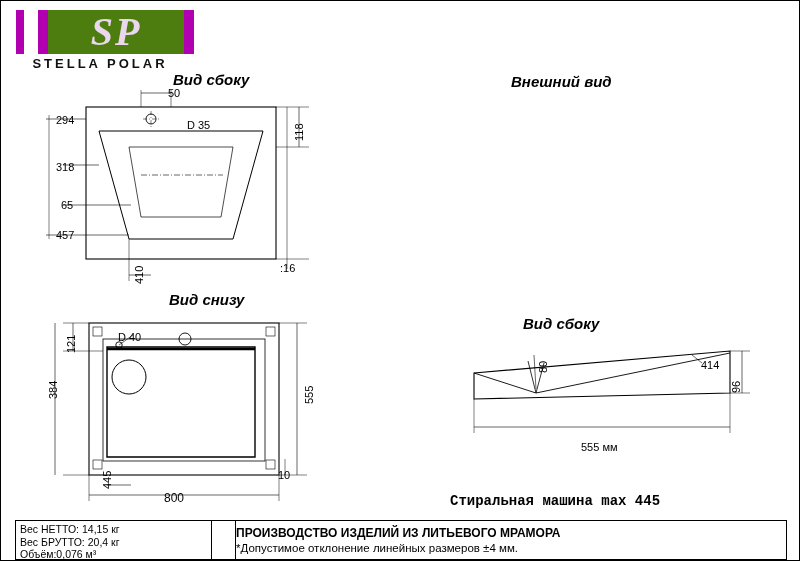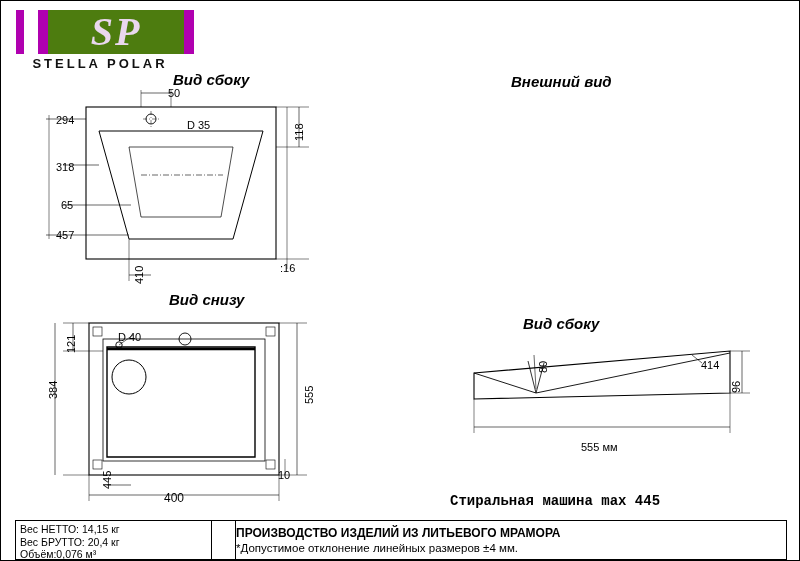--- a/index.html
+++ b/index.html
@@ -245,21 +245,21 @@
     <line x1="238" y1="168" x2="238" y2="194" stroke="#000" stroke-width="0.5"></line>
     <line x1="66" y1="178" x2="90" y2="178" stroke="#000" stroke-width="0.6"></line>
   </svg>
 
   <div class="abs dim rot" style="left:64px; top:352px;">121</div>
   <div class="abs dim" style="left:117px; top:330px;">D 40</div>
   <div class="abs dim rot" style="left:46px; top:398px;">384</div>
   <div class="abs dim rot" style="left:302px; top:403px;">555</div>
   <div class="abs dim" style="left:277px; top:468px;">10</div>
   <div class="abs dim rot" style="left:100px; top:488px;">445</div>
-  <div class="abs dim" style="left:163px; top:490px; font-size:12px;">400</div>
+  <div class="abs dim" style="left:163px; top:490px; font-size:12px;">800</div>
 
   <svg class="abs" style="left:455px; top:340px;" width="300" height="120">
 
     <polygon points="18,32 274,10 274,52 18,58" fill="none" stroke="#000" stroke-width="1.1"></polygon>
 
     <polyline points="18,32 80,52 274,12" fill="none" stroke="#000" stroke-width="0.9"></polyline>
 
     <polyline points="72,20 80,52 88,22" fill="none" stroke="#000" stroke-width="0.8"></polyline>
 
     <line x1="78" y1="14" x2="80" y2="48" stroke="#000" stroke-width="0.6"></line>

